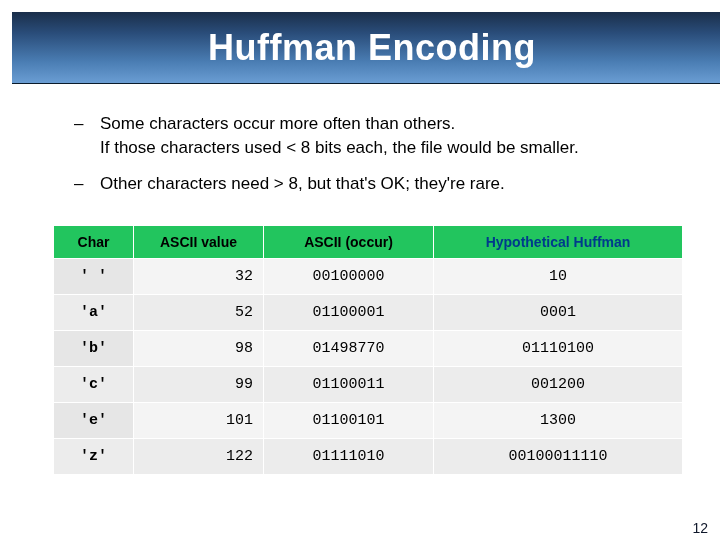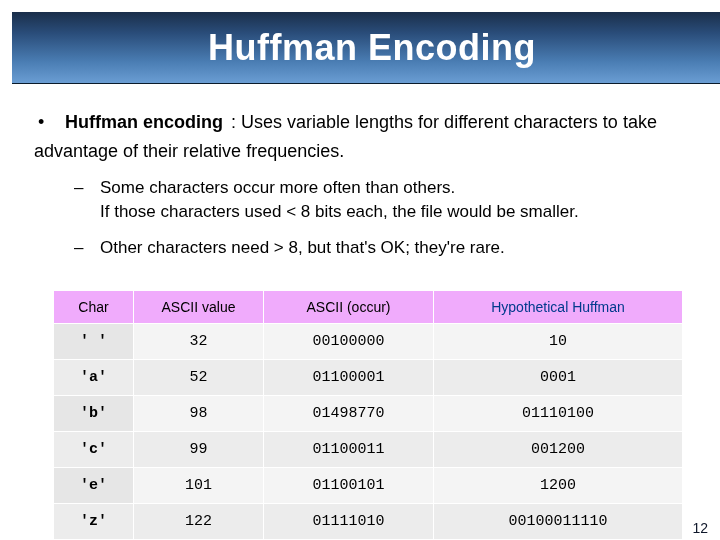--- a/index.html
+++ b/index.html
@@ -57,24 +57,24 @@
     width: 18px;
     flex: 0 0 18px;
   }
   .sub-item .txt { flex: 1; }
   table.huffman {
     border-collapse: collapse;
     margin: 26px auto 0 auto;
     width: 630px;
   }
   table.huffman th {
-    background: #f0abfc;
+    background: #22c55e;
     font-family: Verdana, sans-serif;
     font-size: 14px;
-    font-weight: normal;
+    font-weight: bold;
     padding: 8px 16px;
     border: 1px solid #fff;
     text-align: center;
   }
   table.huffman th:last-child {
     color: #003a8c;
   }
   table.huffman td {
     font-family: "Courier New", monospace;
     font-size: 15px;
@@ -84,44 +84,40 @@
     background: #f4f4f4;
   }
   table.huffman tr:nth-child(even) td {
     background: #ececec;
   }
   table.huffman td:first-child {
     font-weight: bold;
     background: #e6e6e6;
     width: 80px;
   }
-  table.huffman td:nth-child(2) { width: 130px; }
+  table.huffman td:nth-child(2) { width: 130px; text-align: right; }
   table.huffman td:nth-child(3) { width: 170px; }
   table.huffman td:nth-child(4) { }
   .page-num {
     position: absolute;
     bottom: 8px;
     right: 16px;
     font-size: 14px;
     color: #0f172a;
   }
 </style>
 </head>
 <body>
 
 <div class="title-bar">
   <h1>Huffman Encoding</h1>
 </div>
 
 <div class="content">
 
-  <div class="bullet-main">
-    <span class="dot">•</span>
-    <span class="term">Huffman encoding</span><span>: Uses variable lengths for different characters to take advantage of their relative frequencies.</span>
-  </div>
 
   <div class="sub-list">
     <div class="sub-item">
       <span class="dash">–</span>
       <span class="txt" style="white-space:pre-line;">Some characters occur more often than others.
 If those characters used &lt; 8 bits each, the file would be smaller.</span>
     </div>
     <div class="sub-item">
       <span class="dash">–</span>
       <span class="txt">Other characters need &gt; 8, but that's OK;  they're rare.</span>
@@ -159,21 +155,21 @@
       <tr>
         <td>'c'</td>
         <td>99</td>
         <td>01100011</td>
         <td>001200</td>
       </tr>
       <tr>
         <td>'e'</td>
         <td>101</td>
         <td>01100101</td>
-        <td>1200</td>
+        <td>1300</td>
       </tr>
       <tr>
         <td>'z'</td>
         <td>122</td>
         <td>01111010</td>
         <td>00100011110</td>
       </tr>
     </tbody>
   </table>
 

